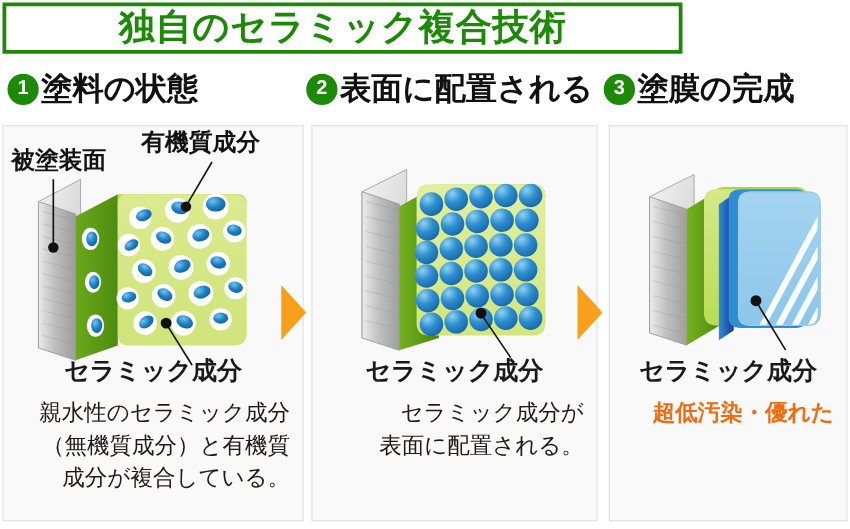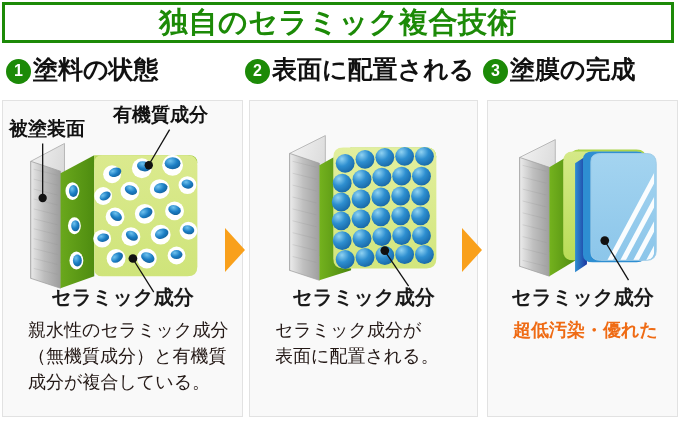--- a/index.html
+++ b/index.html
@@ -7,21 +7,21 @@
     width:680px;height:423px;
     background:#ffffff;
     font-family:"Liberation Sans","DejaVu Sans",sans-serif;
     overflow:hidden;
     position:relative;
   }
   #root{position:relative;width:680px;height:423px;}
 
   
   .title-box{
-    position:absolute;left:2px;top:2px;width:672px;height:41px;
+    position:absolute;left:2px;top:2px;width:544px;height:41px;
     border:3px solid #1c8a07;
     background:#ffffff;
     box-sizing:border-box;
     display:flex;align-items:center;justify-content:center;
   }
   .title-text{
     color:#1c8a07;
     font-size:29px;
     font-weight:bold;
     letter-spacing:0.5px;
@@ -37,21 +37,21 @@
   .step-head.s3{left:483px;}
   .step-badge{
     width:25px;height:25px;border-radius:50%;
     background:#1c8a07;color:#ffffff;
     font-size:16px;font-weight:bold;
     display:flex;align-items:center;justify-content:center;
     margin-right:2px;flex:0 0 auto;
     line-height:1;
   }
   .step-label{
-    color:#111111;font-size:25px;font-weight:bold;white-space:nowrap;line-height:1;font-family:Liberation Mono, monospace;
+    color:#111111;font-size:25px;font-weight:bold;white-space:nowrap;line-height:1;
   }
 
   
   .panel{
     position:absolute;top:100px;height:317px;
     background:#f9f9f9;border:1px solid #e2e2e2;
     box-sizing:border-box;
   }
   .panel.p1{left:2px;width:241px;padding-left:28px;}
   .panel.p2{left:249px;width:229px;}
@@ -61,24 +61,25 @@
   .panel-art svg{display:block;width:100%;height:100%;}
 
   .panel-caption{
     position:absolute;left:0;right:0;top:186px;
     text-align:center;
     font-size:20px;font-weight:bold;color:#1a1a1a;
     white-space:nowrap;
     line-height:1;
   }
   .panel-body{
-    position:absolute;left:15px;right:0;top:216px;
+    position:absolute;left:0;right:0;top:216px;
     padding:0 10px;
     font-size:18px;color:#231815;line-height:1.45;
     box-sizing:border-box;
+    text-align:right;
   }
   .panel.p1 .panel-body{padding-left:10px;}
   .panel.p3 .panel-body{color:#ef6b14;font-weight:bold;}
   .panel-body div{white-space:nowrap;}
 
   
   .arrow{position:absolute;width:0;height:0;
     border-top:22px solid transparent;
     border-bottom:22px solid transparent;
     border-left:20px solid #f9a01b;

